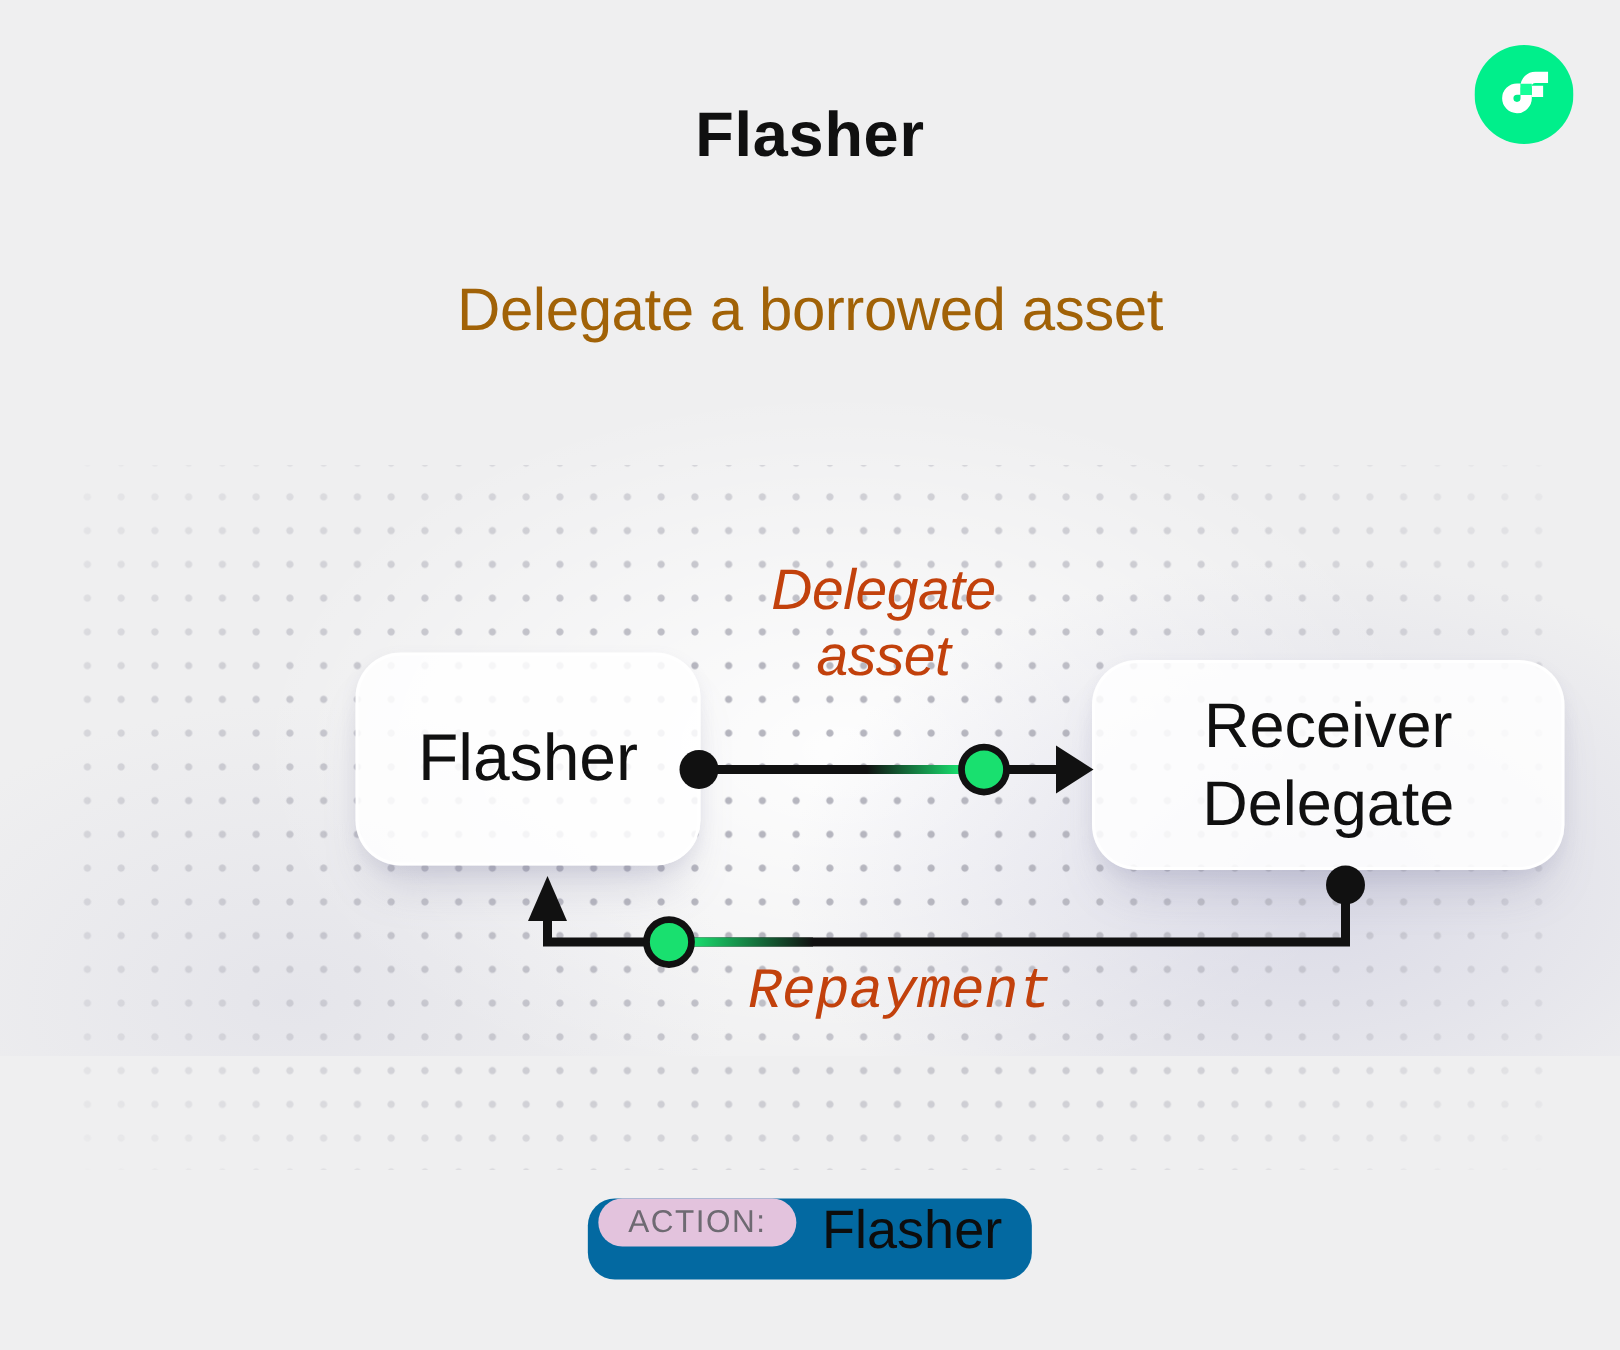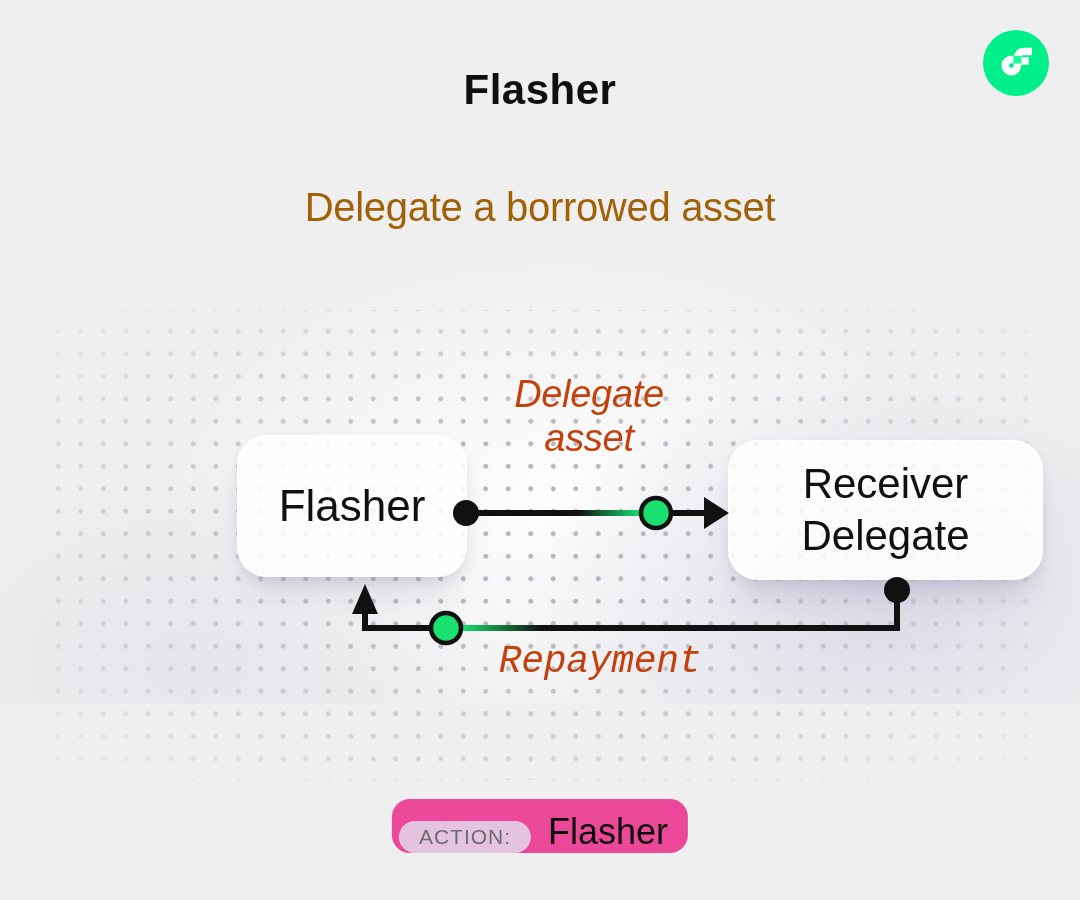--- a/index.html
+++ b/index.html
@@ -60,23 +60,23 @@
   .label-call { left: 38px; top: 474px; width: 200px; }
   .label-delegate { left: 489px; top: 372px; width: 200px; }
   .label-repayment { left: 450px; top: 640px; width: 300px; font-family: Liberation Mono, monospace; }
 
   
   .arrows { position: absolute; inset: 0; width: 1080px; height: 900px; pointer-events: none; }
 
   
   .action-pill {
     position: absolute; top: 799px; left: 50%; transform: translateX(-50%);
-    height: 54px; display: inline-flex; align-items: flex-end; gap: 17px;
+    height: 54px; display: inline-flex; align-items: flex-start; gap: 17px;
     padding: 0 20px 0 7px; border-radius: 18px;
-    background: #ec4899;
+    background: #0369a1;
   }
   .action-tag {
     display: inline-flex; align-items: center; height: 32px; padding: 0 20px;
     border-radius: 16px; background: #e3c3dd;
     font-size: 21px; letter-spacing: 1px; color: #6e6a72; font-weight: 400;
   }
   .action-value { font-size: 36px; color: #0d0d0d; }
 </style>
 </head>
 <body>

